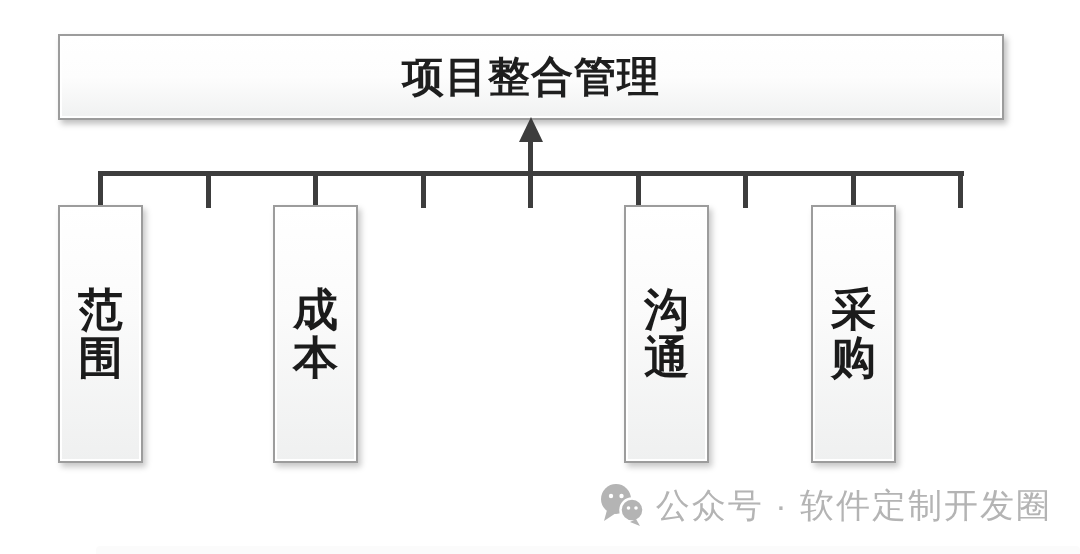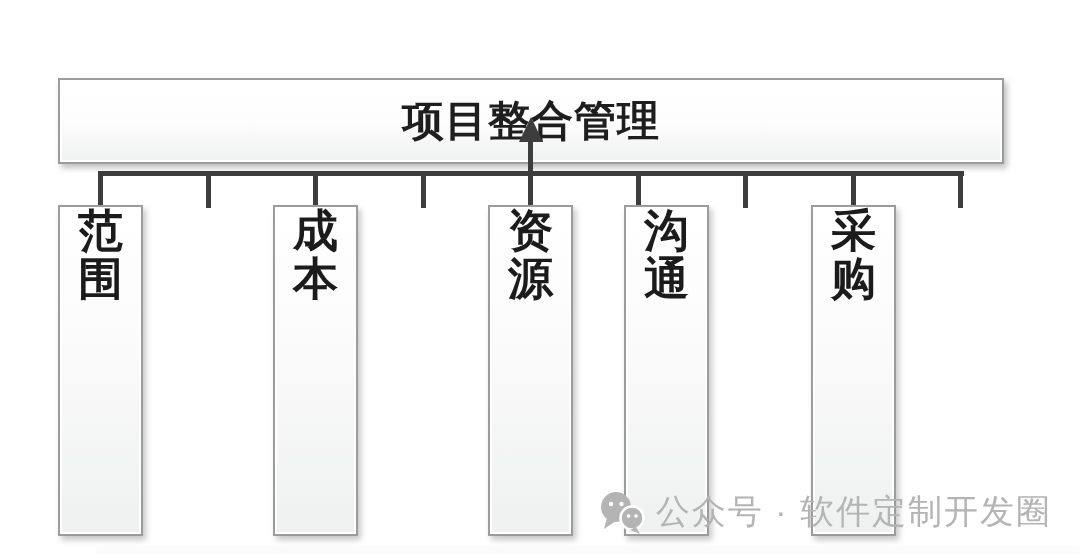--- a/index.html
+++ b/index.html
@@ -14,21 +14,21 @@
 
   
   .root-box {
     position: absolute;
     left: 58px; top: 34px;
     width: 946px; height: 86px;
     box-sizing: border-box;
     border: 2px solid #9c9c9c;
     background: linear-gradient(180deg, #ffffff 0%, #fdfdfd 50%, #f0f1f1 100%);
     box-shadow: 3px 4px 6px rgba(0,0,0,0.25), inset 0 0 0 2px #ffffff;
-    display: flex; align-items: center; justify-content: center; margin-top: 44px;
+    display: flex; align-items: center; justify-content: center;
   }
   .root-label {
     font-size: 42px;
     font-weight: 700;
     color: #1e1e1e;
     letter-spacing: 1px;
     white-space: nowrap;
   }
 
   
@@ -56,43 +56,43 @@
     width: 0; height: 0;
     border-left: 12px solid transparent;
     border-right: 12px solid transparent;
     border-bottom: 25px solid #3d3d3d;
   }
 
   
   .child-box {
     position: absolute;
     top: 205px;
-    width: 85px; height: 331px;
+    width: 85px; height: 258px;
     box-sizing: border-box;
     border: 2px solid #9c9c9c;
     background: linear-gradient(180deg, #ffffff 0%, #fbfbfb 40%, #eff0f0 100%);
     box-shadow: 3px 4px 6px rgba(0,0,0,0.22), inset 0 0 0 2px #ffffff;
-    display: flex; justify-content: center;
+    display: flex; align-items: center; justify-content: center;
   }
   .vlabel {
     width: 1.06em;
     font-size: 45px;
     line-height: 1.07;
     font-weight: 600;
     color: #1b1b1b;
     text-align: center;
     word-break: break-all;
   }
 
   
   .watermark {
     position: absolute;
     right: 28px; top: 483px;
     height: 52px;
-    display: flex; align-items: flex-end;
+    display: flex; align-items: flex-start;
     gap: 10px;
     color: #b4b4b4;
   }
   .wm-text {
     font-size: 34px;
     letter-spacing: 2px;
     white-space: nowrap;
   }
 
   
@@ -126,23 +126,20 @@
   <div class="vdrop" style="left:743px"></div>
   <div class="vdrop" style="left:851px"></div>
   <div class="vdrop" style="left:958px"></div>
 
   <div class="child-box" style="left:58px">
     <span class="vlabel">范围</span>
   </div>
   <div class="child-box" style="left:273px">
     <span class="vlabel">成本</span>
   </div>
-  <div class="child-box" style="left:488px">
-    <span class="vlabel">资源</span>
-  </div>
   <div class="child-box" style="left:624px">
     <span class="vlabel">沟通</span>
   </div>
   <div class="child-box" style="left:811px">
     <span class="vlabel">采购</span>
   </div>
 
   <div class="watermark">
     <span style="display:inline-flex;">
       <svg width="48" height="44" viewBox="0 0 48 44" aria-hidden="true">

